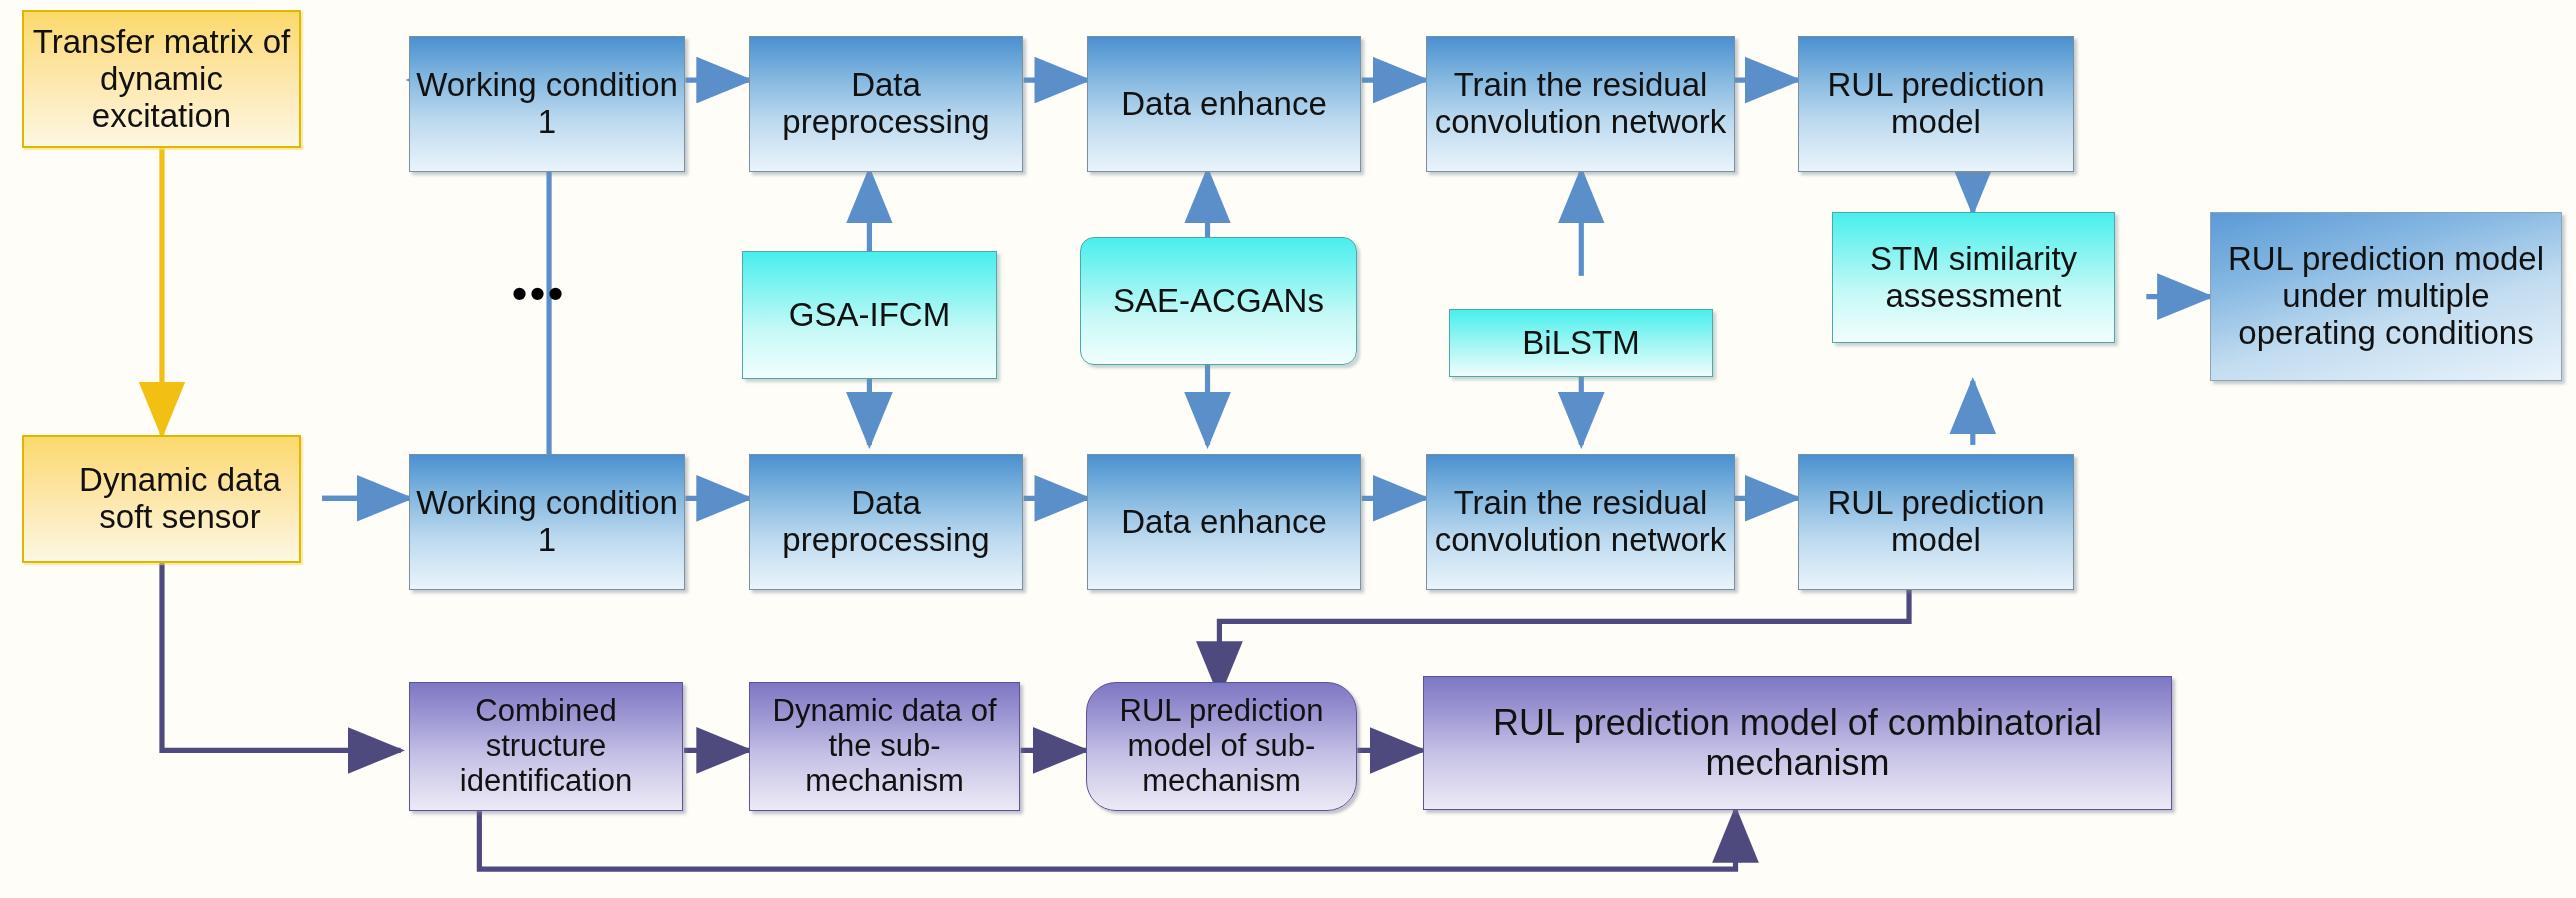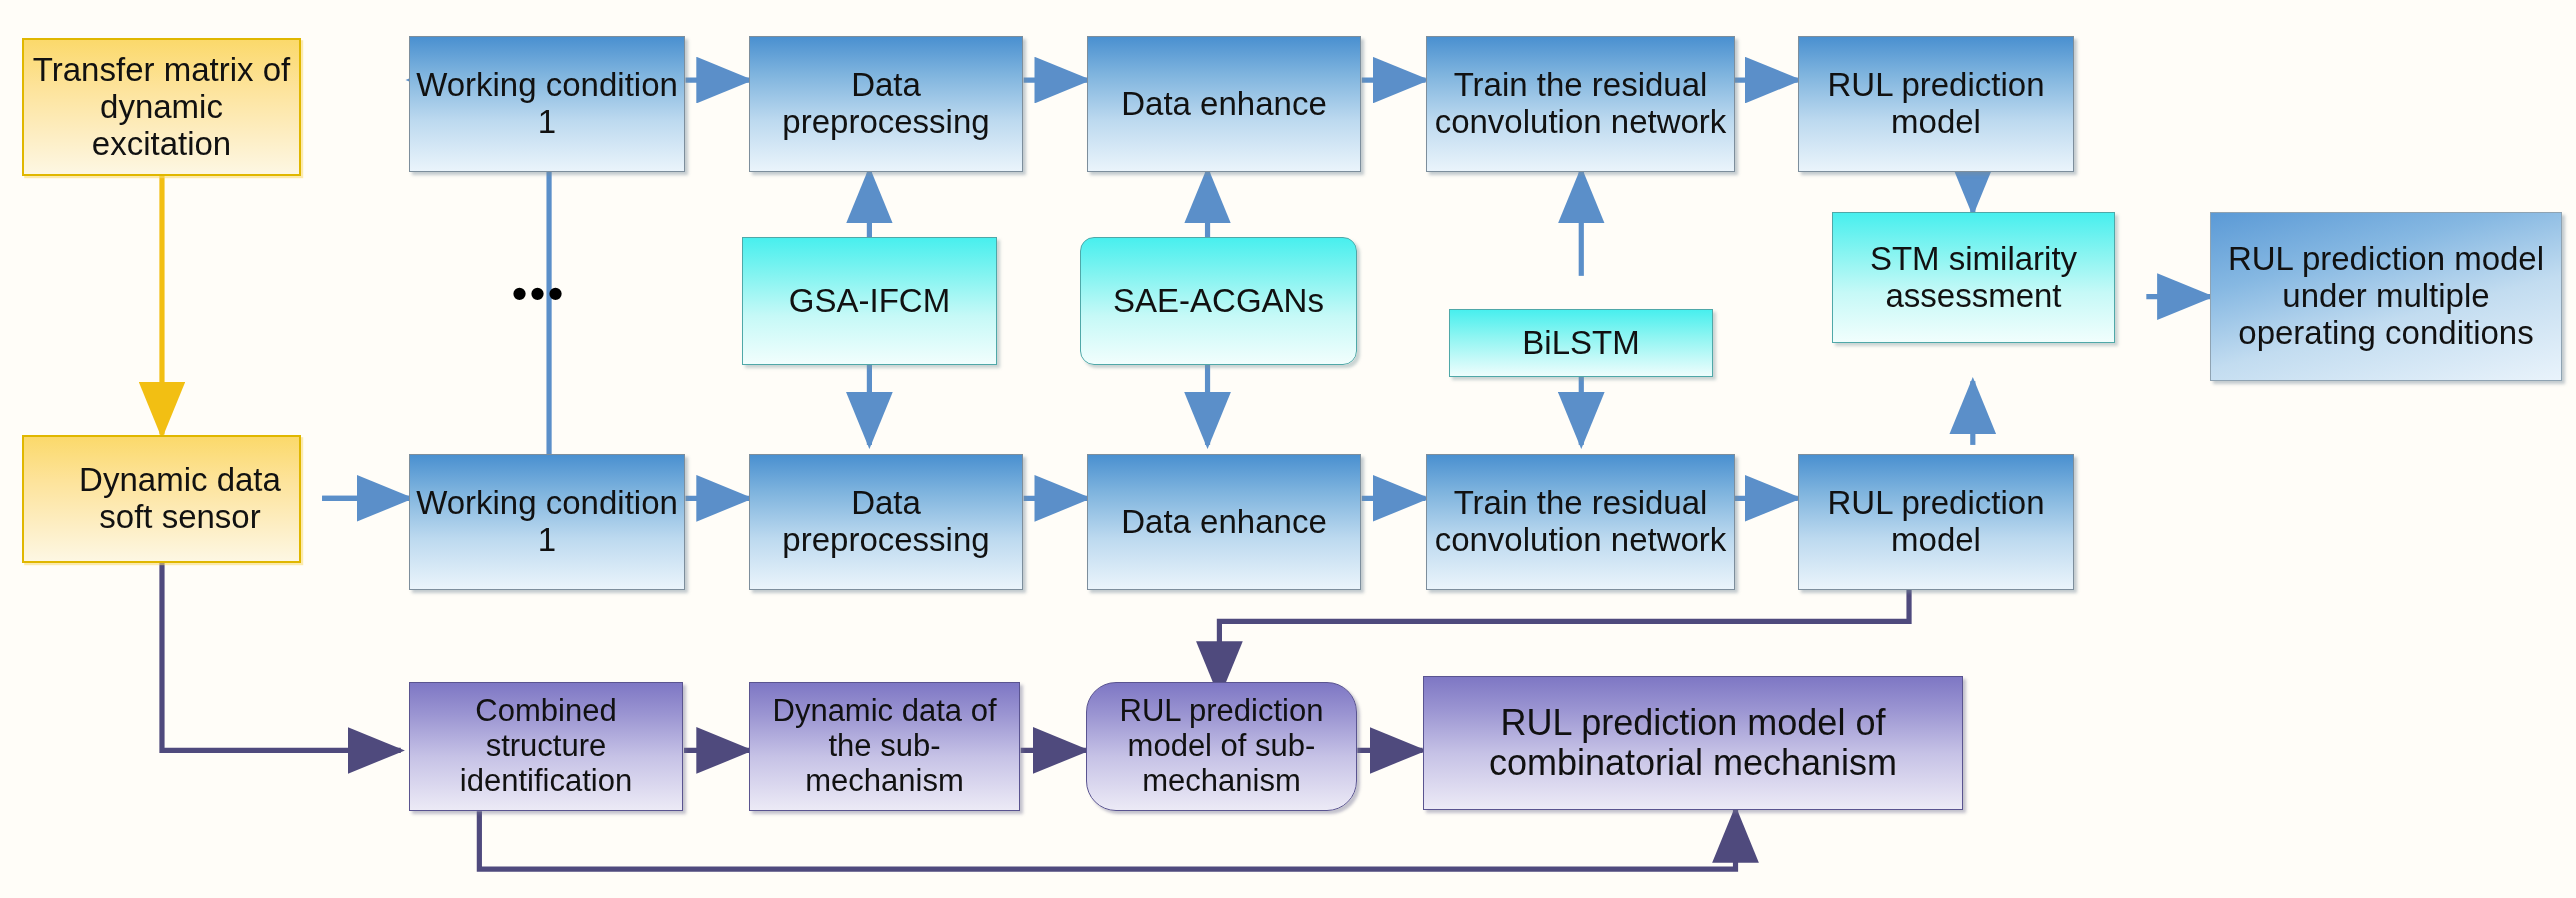--- a/index.html
+++ b/index.html
@@ -106,21 +106,21 @@
       <path d="M922,1012 L1010,1012"></path>
       <path d="M1376,1012 L1464,1012"></path>
       <path d="M1830,1012 L1918,1012"></path>
 
       <path d="M2574,744 L2574,838 L1644,838 L1644,936"></path>
 
       <path d="M646,1094 L646,1172 L2340,1172 L2340,1092"></path>
     </g>
   </svg>
 
-  <div class="node n-yellow" style="left:22px;top:10.4px;width:279px;height:138px;font-size:33px;margin-top:28px;">
+  <div class="node n-yellow" style="left:22px;top:10.4px;width:279px;height:138px;font-size:33px;">
     <span class="lbl">Transfer matrix of dynamic excitation</span>
   </div>
 
   <div class="node n-yellow" style="left:22px;top:435px;width:279px;height:128px;font-size:33px;padding-left:37px;">
     <span class="lbl">Dynamic data soft sensor</span>
   </div>
 
   <div class="node n-blue" style="left:409px;top:12px;width:276px;height:136px;font-size:33px;">
     <span class="lbl">Working condition 1</span>
   </div>
@@ -136,21 +136,21 @@
   <div class="node n-blue" style="left:1426px;top:12px;width:309px;height:136px;font-size:33px;">
     <span class="lbl">Train the residual convolution network</span>
   </div>
 
   <div class="node n-blue" style="left:1798px;top:12px;width:276px;height:136px;font-size:33px;">
     <span class="lbl">RUL prediction model</span>
   </div>
 
   <div class="ellipsis" style="left:512px;top:269px;font-size:43px;">•••</div>
 
-  <div class="node n-cyan" style="left:742px;top:237px;width:255px;height:128px;font-size:33px;">
+  <div class="node n-cyan" style="left:742px;top:251px;width:255px;height:128px;font-size:33px;">
     <span class="lbl">GSA-IFCM</span>
   </div>
 
   <div class="node n-cyan" style="left:1080px;top:237px;width:277px;height:128px;font-size:33px;border-radius:14px;">
     <span class="lbl">SAE-ACGANs</span>
   </div>
 
 
   <div class="node n-cyan-stack" style="left:1449px;top:309px;width:264px;height:68px;font-size:33px;box-shadow:3px 3px 3px rgba(120,150,155,.40);">
     <span class="lbl">BiLSTM</span>
@@ -189,18 +189,18 @@
   </div>
 
   <div class="node n-purple" style="left:749px;top:682px;width:271px;height:129px;font-size:31px;">
     <span class="lbl">Dynamic data of the sub-mechanism</span>
   </div>
 
   <div class="node n-purple" style="left:1086px;top:682px;width:271px;height:129px;font-size:31px;border-radius:30px;">
     <span class="lbl">RUL prediction model of sub-mechanism</span>
   </div>
 
-  <div class="node n-purple" style="left:1423px;top:676px;width:540px;height:134px;font-size:36px;">
+  <div class="node n-purple" style="left:1423px;top:676px;width:749px;height:134px;font-size:36px;">
     <span class="lbl">RUL prediction model of combinatorial mechanism</span>
   </div>
 
 </div>
 
 
 </body></html>

